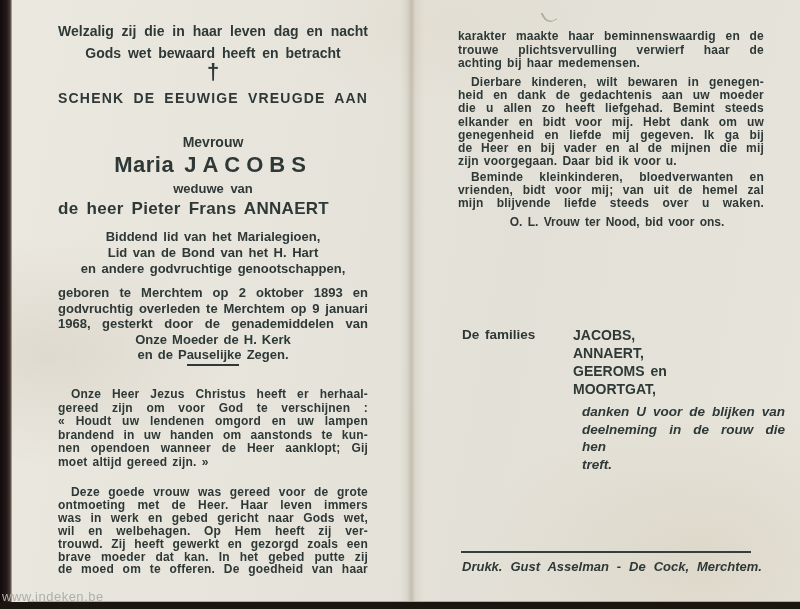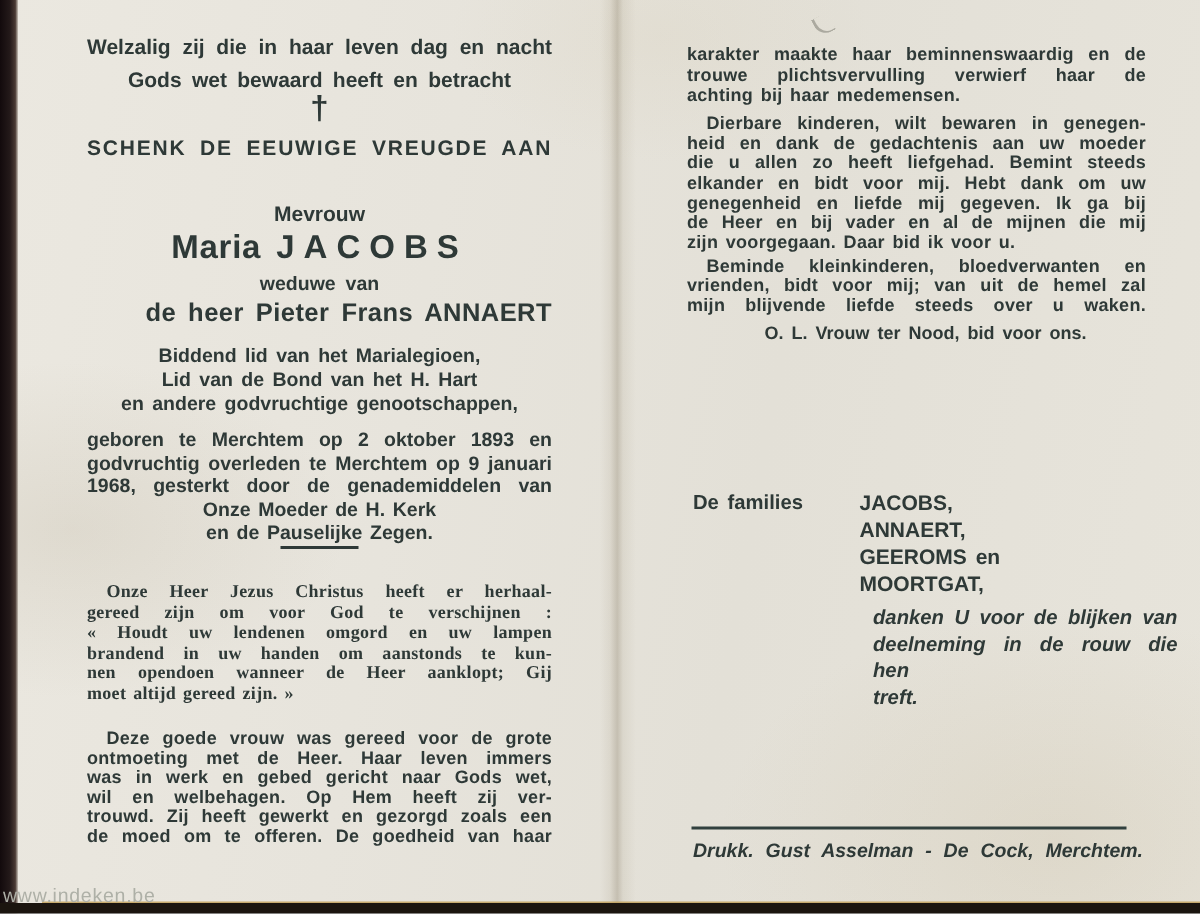--- a/index.html
+++ b/index.html
@@ -38,26 +38,26 @@
   .body-text{font-size:12px;line-height:13.5px;word-spacing:1.5px;letter-spacing:.2px;}
 
   
   .epigraph{top:20px;font-size:14px;line-height:22px;text-align:center;word-spacing:3px;}
   .cross{top:60px;font-size:22px;text-align:center;line-height:24px;}
   .invocation{top:89px;font-size:14px;line-height:19px;text-align:center;letter-spacing:1.2px;word-spacing:4px;}
   .honorific{top:134px;font-size:14px;text-align:center;word-spacing:2px;}
   .name{top:152px;font-size:22px;text-align:center;letter-spacing:.5px;}
   .name .surname{letter-spacing:6px;margin-left:10px;}
   .widow{top:181px;font-size:13px;text-align:center;word-spacing:3px;}
-  .spouse{top:199px;font-size:17px;text-align:right;word-spacing:3px;letter-spacing:.3px;}
+  .spouse{top:199px;font-size:17px;text-align:left;word-spacing:3px;letter-spacing:.3px;}
   .memberships{top:229px;font-size:13px;line-height:16px;text-align:center;word-spacing:2px;}
   .life{top:285px;font-size:13px;line-height:15.5px;text-align:center;word-spacing:1.5px;}
   .divider{top:364px;}
   .divider .rule{width:52px;margin:0 auto;border-top:2px solid #2e3937;}
-  .p1{top:388px;font-family:Liberation Serif, serif;}
+  .p1{top:388px;}
   .p2{top:486px;line-height:12.9px;}
 
   
   .rp1{top:30px;}
   .rp2{top:76px;line-height:13.2px;}
   .rp3{top:171px;line-height:13.2px;}
   .prayer{top:215px;font-size:12px;word-spacing:2px;text-align:center;}
   .prayer .line{text-indent:12px;}
   .families{top:326px;display:flex;padding-left:4px;font-size:14px;line-height:18px;word-spacing:2px;box-sizing:border-box;gap:32px;}
   .fam-label{width:79px;flex:none;font-size:13.5px;}
@@ -132,20 +132,21 @@
         <div class="line just">nen opendoen wanneer de Heer aanklopt; Gij</div>
         <div class="line">moet altijd gereed zijn. »</div>
       </div>
 
     <div class="blk body-text p2">
         <div class="line just indent">Deze goede vrouw was gereed voor de grote</div>
         <div class="line just">ontmoeting met de Heer. Haar leven immers</div>
         <div class="line just">was in werk en gebed gericht naar Gods wet,</div>
         <div class="line just">wil en welbehagen. Op Hem heeft zij ver-</div>
         <div class="line just">trouwd. Zij heeft gewerkt en gezorgd zoals een</div>
+        <div class="line just">brave moeder dat kan. In het gebed putte zij</div>
         <div class="line just">de moed om te offeren. De goedheid van haar</div>
       </div>
   </div>
 
   <div class="page right">
     <div class="blk body-text rp1">
         <div class="line just">karakter maakte haar beminnenswaardig en de</div>
         <div class="line just">trouwe plichtsvervulling verwierf haar de</div>
         <div class="line">achting bij haar medemensen.</div>
       </div>

